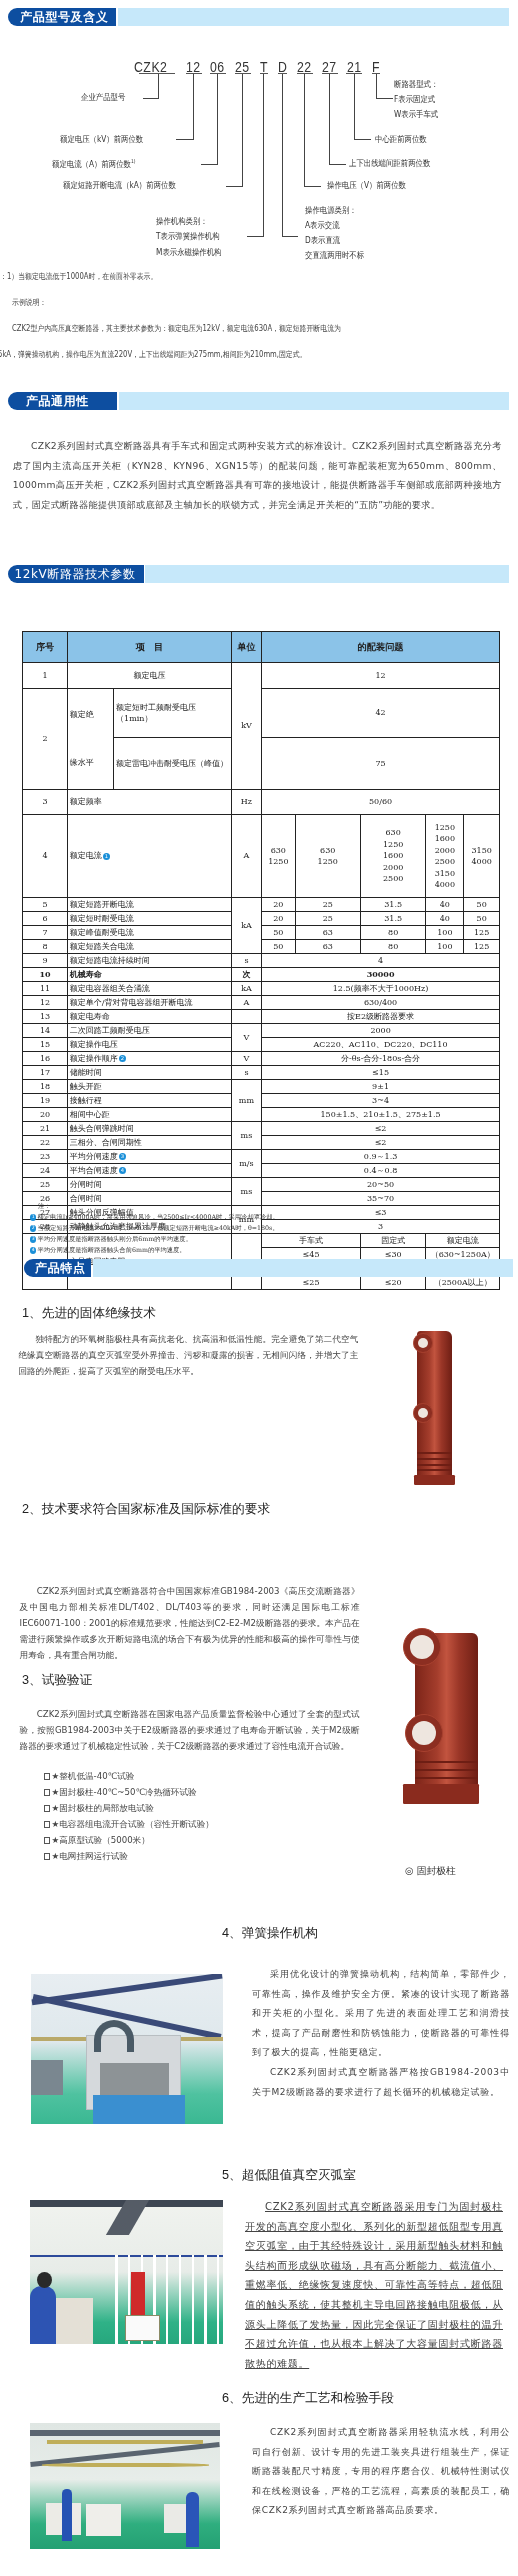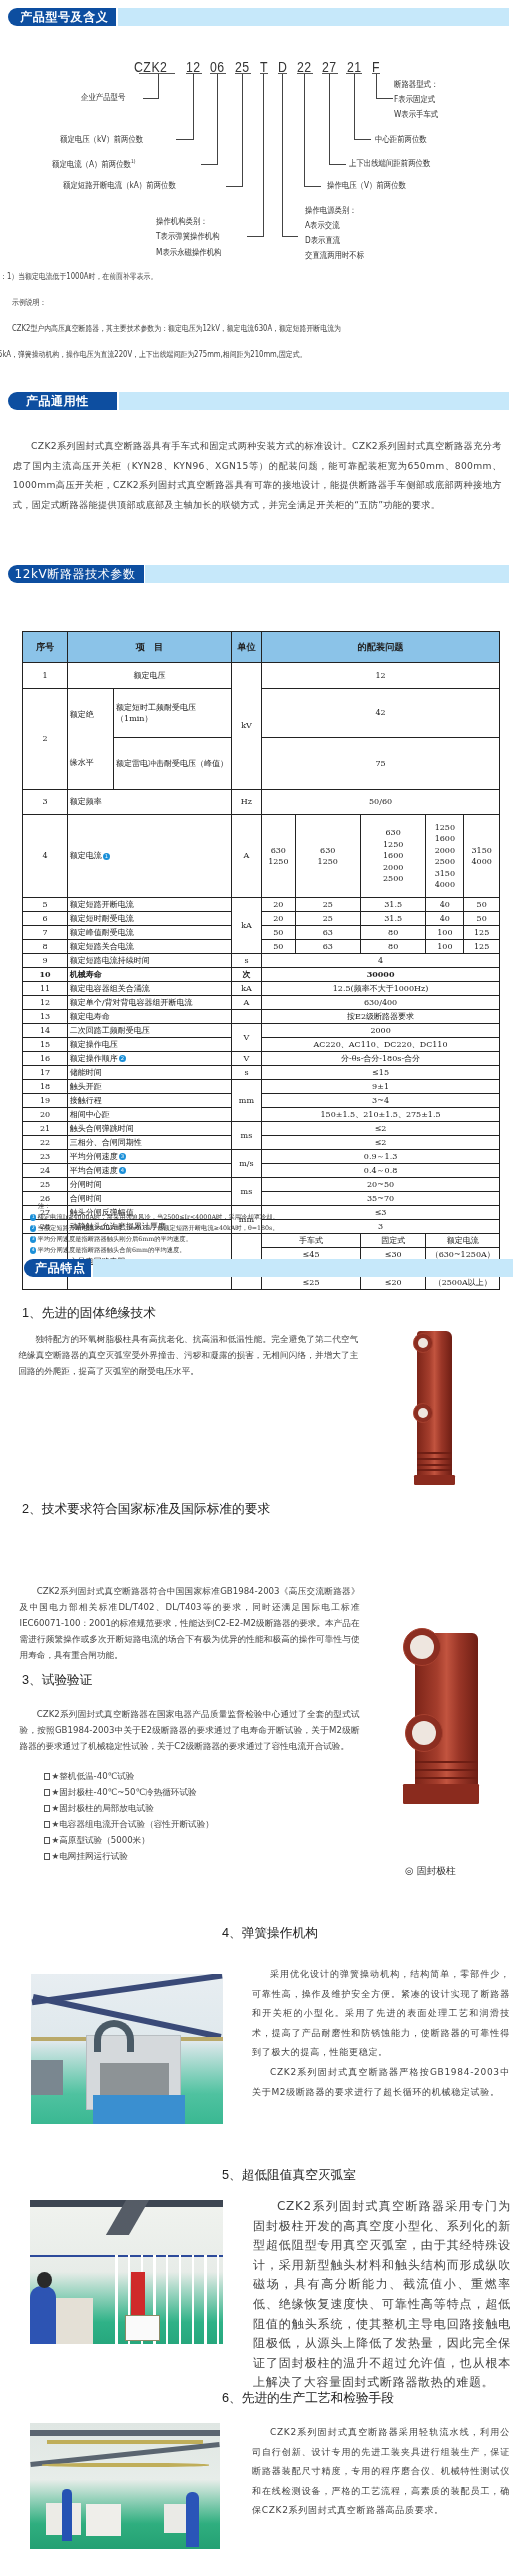--- a/index.html
+++ b/index.html
@@ -477,21 +477,21 @@
   <div style="position:absolute;left:0;top:0;width:193px;height:7px;background:#3e4652;"></div>
   <div style="position:absolute;left:86px;top:0;width:23px;height:35px;background:#555c66;transform:skewX(-30deg);"></div>
   <div style="position:absolute;left:0;top:55px;width:193px;height:2.3px;background:#2c4a9a;"></div>
   <div style="position:absolute;left:75px;top:55px;width:118px;height:89px;background:repeating-linear-gradient(90deg,transparent 0,transparent 10.4px,#ffffff 10.4px,#ffffff 12.7px);"></div>
   <div style="position:absolute;left:101px;top:72px;width:14.4px;height:52px;background:#cf2a2a;"></div>
   <div style="position:absolute;left:23px;top:98px;width:40px;height:46px;background:#e4e0d6;"></div>
   <div style="position:absolute;left:0;top:86px;width:26px;height:58px;background:#2d54b3;border-radius:11.5px 11.5px 0 0;"></div>
   <div style="position:absolute;left:7px;top:72px;width:15px;height:16px;background:#2a2a2a;border-radius:50%;"></div>
   <div style="position:absolute;left:95px;top:115px;width:35px;height:26px;background:#fafafa;border:1.7px solid #8a8a66;"></div>
 </div>
-<div class="feat-text spaced" style="left:253px;top:2197px;width:258px;font-size:12px;">
+<div class="feat-text spaced" style="left:245px;top:2197px;width:258px;font-size:10px;text-decoration:underline;">
   <p>CZK2系列固封式真空断路器采用专门为固封极柱开发的高真空度小型化、系列化的新型超低阻型专用真空灭弧室，由于其经特殊设计，采用新型触头材料和触头结构而形成纵吹磁场，具有高分断能力、截流值小、重燃率低、绝缘恢复速度快、可靠性高等特点，超低阻值的触头系统，使其整机主导电回路接触电阻极低，从源头上降低了发热量，因此完全保证了固封极柱的温升不超过允许值，也从根本上解决了大容量固封式断路器散热的难题。</p>
 </div>
 
 <div class="feat-title" style="left:222px;top:2390px;">6、先进的生产工艺和检验手段</div>
 <div class="photo" style="left:30px;top:2423px;width:190px;height:126px;background:linear-gradient(180deg,#dfe6e3 0%,#e7ede9 45%,#2fae7f 80%,#24a073 100%);">
   <div style="position:absolute;left:0;top:7px;width:190px;height:5.8px;background:#5a6570;"></div>
   <div style="position:absolute;left:0;top:29px;width:190px;height:4.6px;background:#5a6570;transform:rotate(-6deg);"></div>
   <div style="position:absolute;left:17.3px;top:17.3px;width:156px;height:4px;background:#bfae5a;"></div>
   <div style="position:absolute;left:11.5px;top:40px;width:167px;height:4px;background:#bfae5a;border-radius:40%;"></div>
   <div style="position:absolute;left:16px;top:80px;width:35px;height:32px;background:#ecebe6;"></div>

